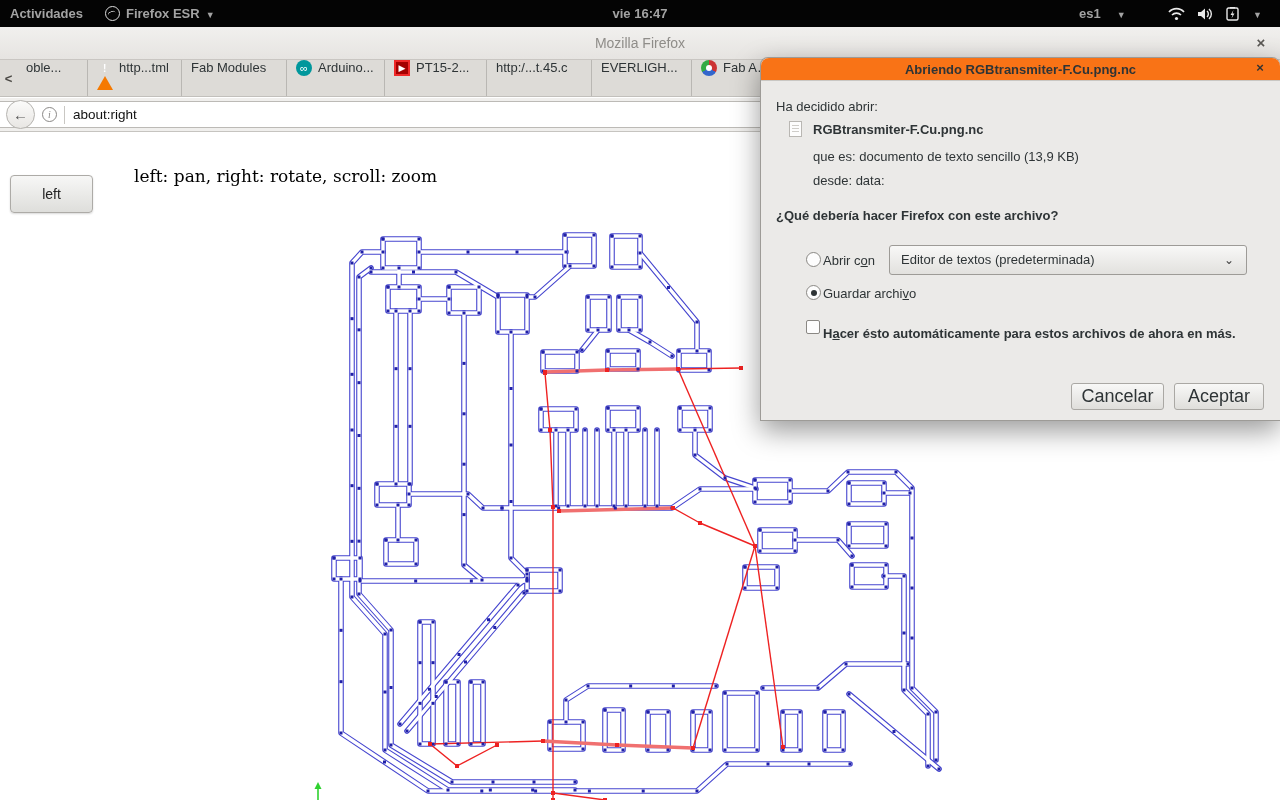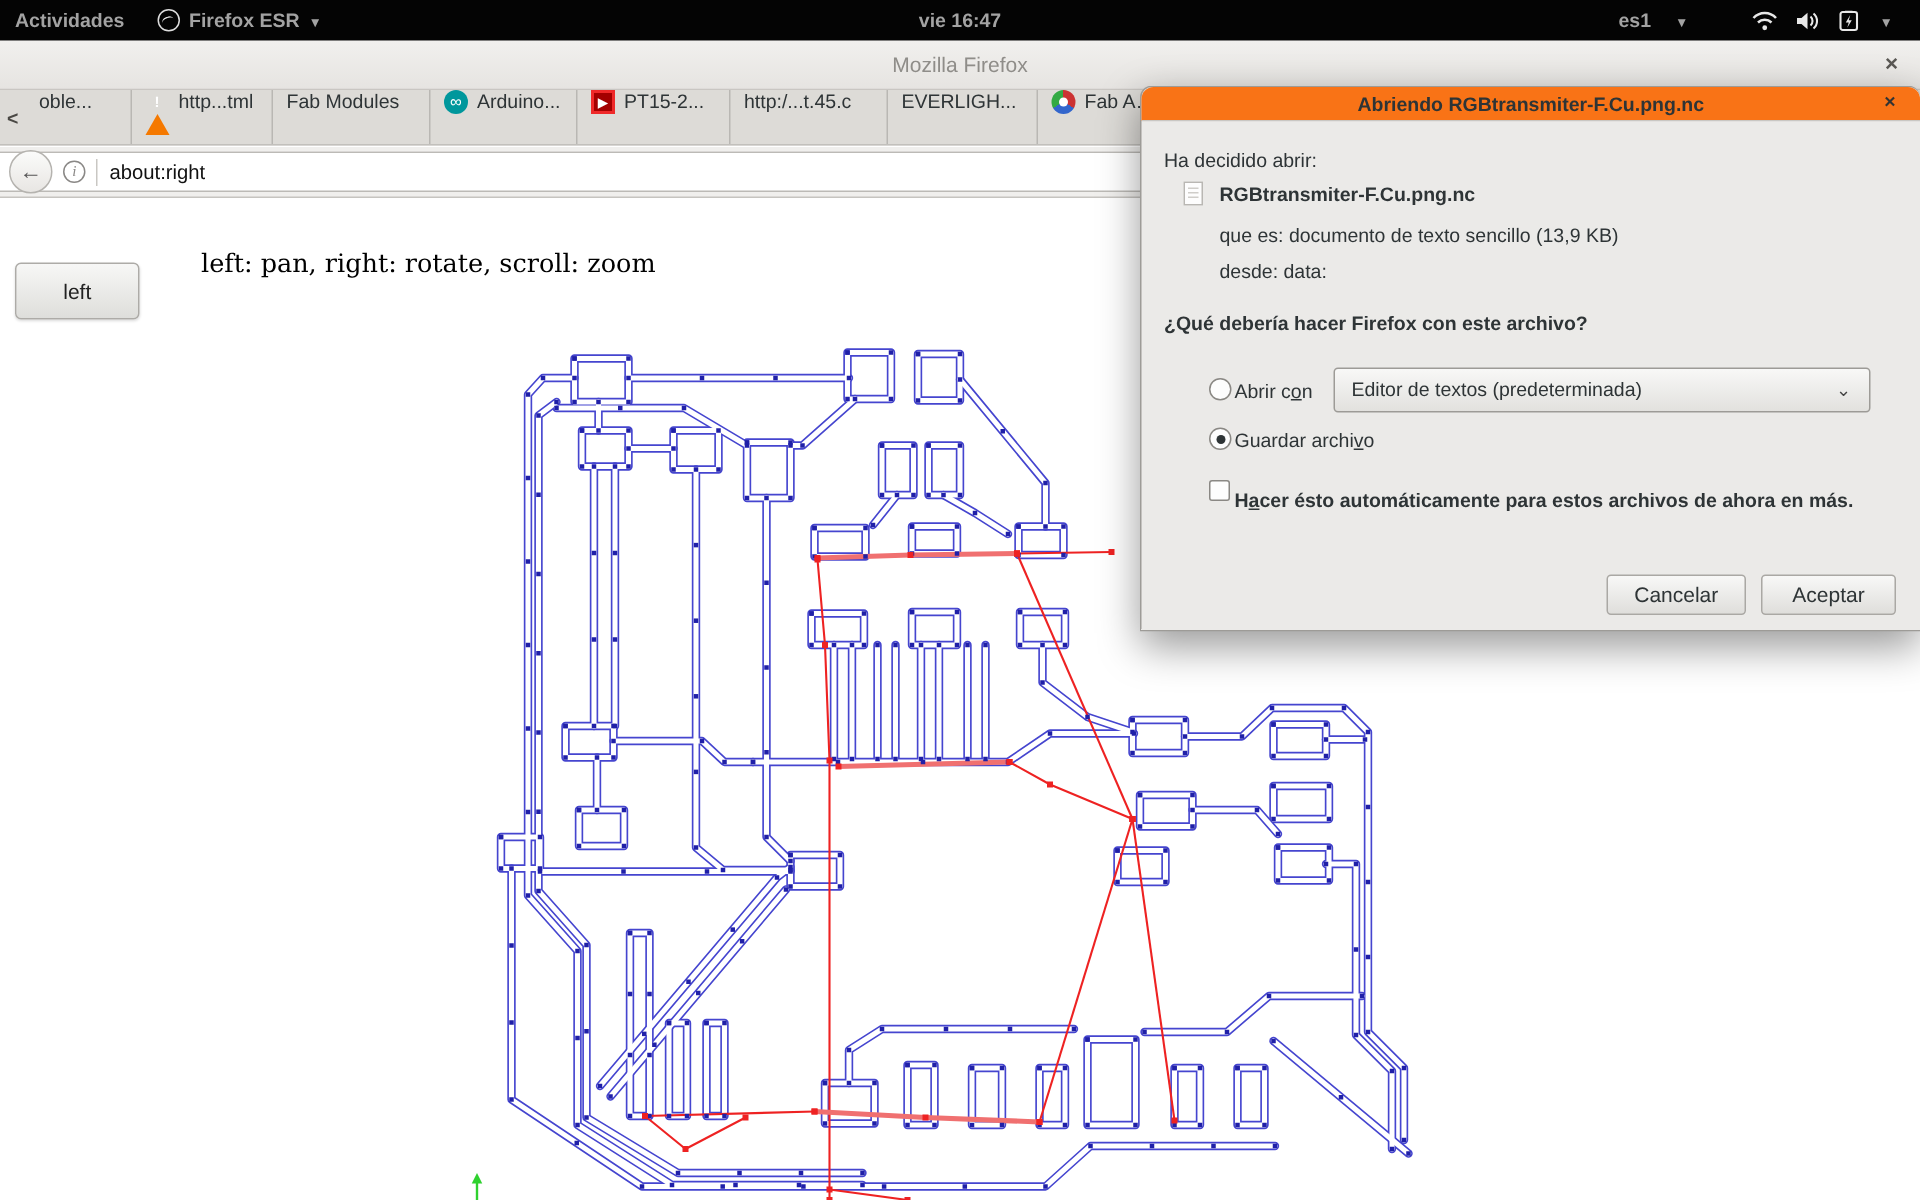--- a/index.html
+++ b/index.html
@@ -55,21 +55,21 @@
   .dlg-abs { position:absolute; }
   #dlg-filename { font-weight:bold; }
   .fileic { position:absolute; width:13px; height:16px; background:#fdfdfd; border:1px solid #b9b7b3; }
   .fileic:before { content:""; position:absolute; left:2px; top:3px; right:2px; height:1px; background:#cfcdc9; box-shadow:0 3px 0 #cfcdc9, 0 6px 0 #cfcdc9; }
   #dlg-question { font-weight:bold; }
   .radio { position:absolute; width:15px; height:15px; border-radius:50%; background:#fdfdfd; border:1px solid #8a8884; }
   .radio.sel:after { content:""; position:absolute; left:3.5px; top:3.5px; width:6px; height:6px; border-radius:50%; background:#2e3436; }
   .checkbox { position:absolute; width:14px; height:14px; background:#fdfdfd; border:1px solid #8a8884; border-radius:2px; }
   #dlg-combo { position:absolute; left:128px; top:187px; width:358px; height:30px; background:linear-gradient(#f8f8f7,#e2e1de); border:1px solid #9d9b97; border-radius:3px; line-height:28px; padding-left:11px; color:#2e3436; }
   #combo-arrow { position:absolute; right:12px; top:0; color:#444; font-size:12px; }
-  .dlg-btn { position:absolute; height:27px; background:linear-gradient(#f8f8f7,#dfdedb); border:1px solid #aaa8a4; border-radius:3px; font-size:14px; color:#2e3436; text-align:center; line-height:25px; }
+  .dlg-btn { position:absolute; height:27px; background:linear-gradient(#f8f8f7,#dfdedb); border:1px solid #aaa8a4; border-radius:3px; font-size:18px; color:#2e3436; text-align:center; line-height:25px; }
   #btn-cancel { left:310px; top:325px; width:93px; }
   #btn-accept { left:413px; top:325px; width:90px; }
   u { text-decoration:underline; }
 </style>
 </head>
 <body>
 
 <div id="topbar">
   <div class="tb-item" id="tb-activities">
     <span>Actividades</span>

